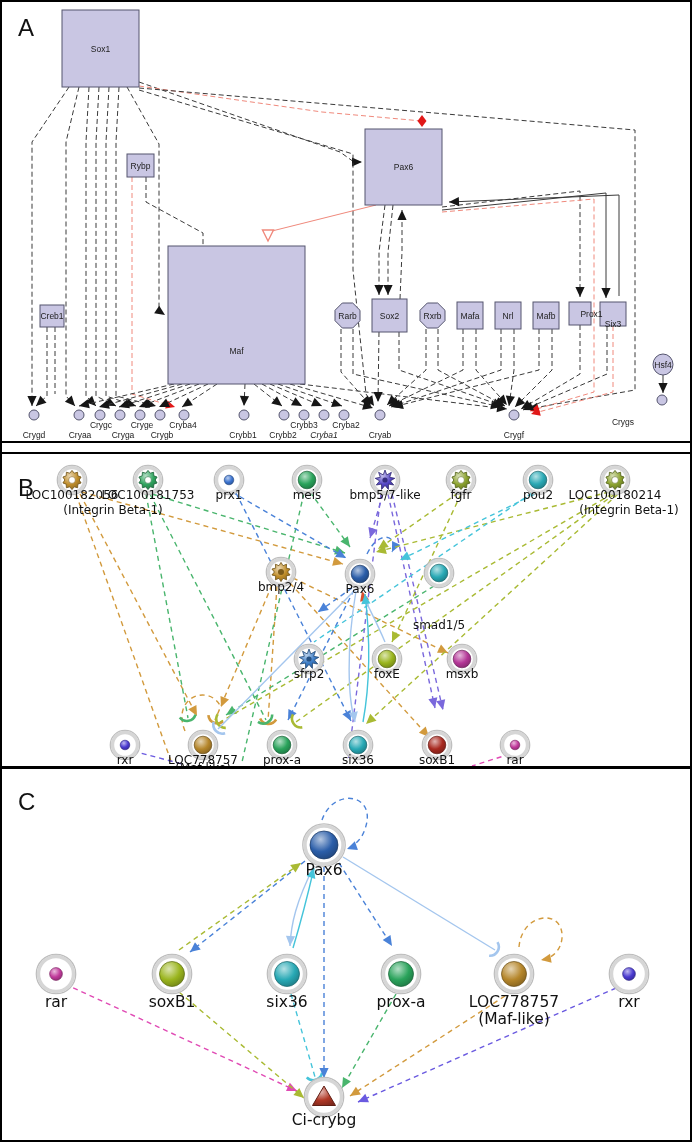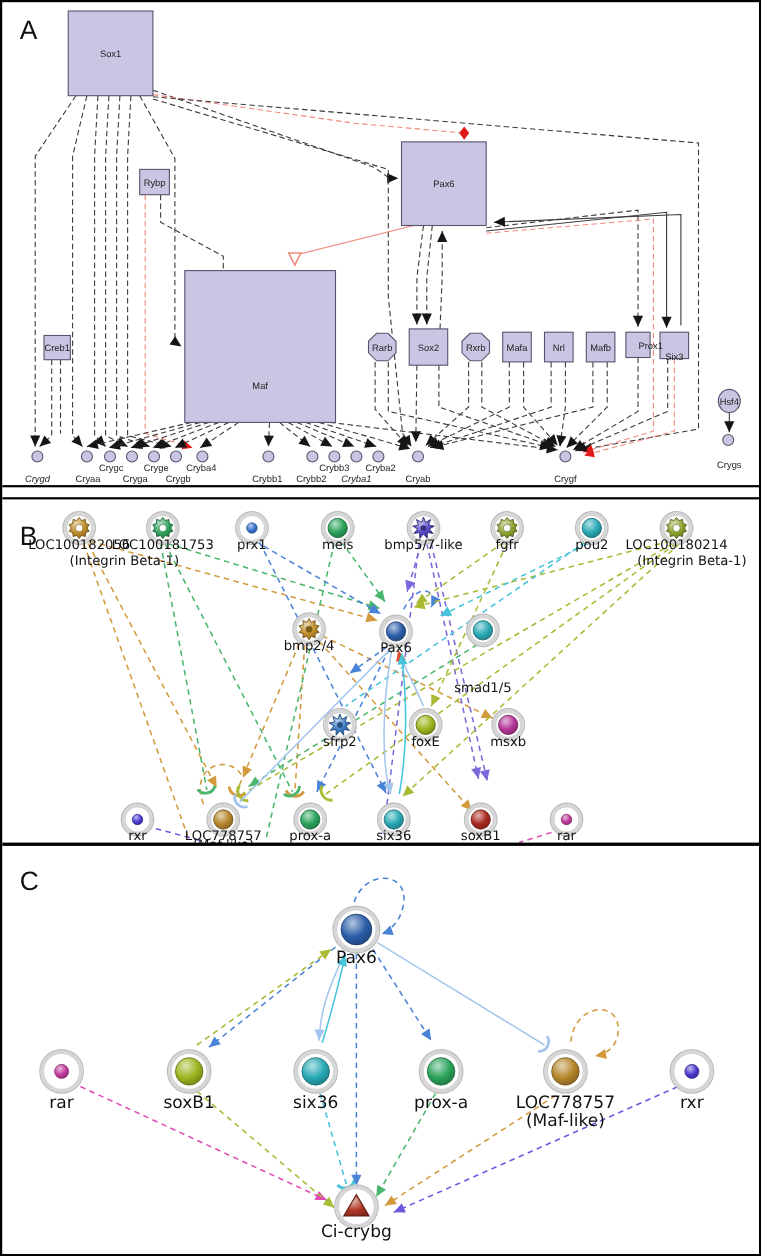--- a/index.html
+++ b/index.html
@@ -442,35 +442,35 @@
       <div class="lbl al" style="left: 234.5px; top: 313px; margin-top: 36px;">Maf</div>
       <div class="lbl al" style="left: 345.5px; top: 313.5px;">Rarb</div>
       <div class="lbl al" style="left: 387.5px; top: 313.5px;">Sox2</div>
       <div class="lbl al" style="left: 430.5px; top: 313.5px;">Rxrb</div>
       <div class="lbl al" style="left: 468px; top: 313.5px;">Mafa</div>
       <div class="lbl al" style="left: 506px; top: 313.5px;">Nrl</div>
       <div class="lbl al" style="left: 544px; top: 313.5px;">Mafb</div>
       <div class="lbl al" style="left: 578px; top: 311.5px; padding-left: 23px;">Prox1</div>
       <div class="lbl al" style="left: 611px; top: 312px; margin-top: 10px;">Six3</div>
       <div class="lbl al" style="left: 661px; top: 362.5px;">Hsf4</div>
-      <div class="lbl al" style="left: 32px; top: 433px; font-style: italic;">Crygd</div>
+      <div class="lbl al" style="left: 32px; top: 433px;">Crygd</div>
       <div class="lbl al" style="left: 78px; top: 433px;">Cryaa</div>
       <div class="lbl al" style="left: 99px; top: 423px;">Crygc</div>
       <div class="lbl al" style="left: 121px; top: 433px;">Cryga</div>
       <div class="lbl al" style="left: 140px; top: 423px;">Cryge</div>
       <div class="lbl al" style="left: 160px; top: 433px;">Crygb</div>
       <div class="lbl al" style="left: 181px; top: 423px;">Cryba4</div>
       <div class="lbl al" style="left: 241px; top: 433px;">Crybb1</div>
       <div class="lbl al" style="left: 281px; top: 433px;">Crybb2</div>
       <div class="lbl al" style="left: 302px; top: 423px;">Crybb3</div>
       <div class="lbl al" style="left: 322px; top: 433px; font-style: italic;">Cryba1</div>
       <div class="lbl al" style="left: 344px; top: 423px;">Cryba2</div>
       <div class="lbl al" style="left: 378px; top: 433px;">Cryab</div>
       <div class="lbl al" style="left: 512px; top: 433px;">Crygf</div>
-      <div class="lbl al" style="left: 661px; top: 420px;">Crygs</div>
+      <div class="lbl al" style="left: 621px; top: 420px;">Crygs</div>
       <div class="lbl bl" style="left: 70px; top: 493px;">LOC100182056</div>
       <div class="lbl bl" style="left: 111px; top: 508px;">(Integrin Beta-1)</div>
       <div class="lbl bl" style="left: 146px; top: 493px;">LOC100181753</div>
       <div class="lbl bl" style="left: 227px; top: 493px; text-align: center;">prx1</div>
       <div class="lbl bl" style="left: 305px; top: 493px;">meis</div>
       <div class="lbl bl" style="left: 383px; top: 493px; text-align: right;">bmp5/7-like</div>
       <div class="lbl bl" style="left: 459px; top: 493px;">fgfr</div>
       <div class="lbl bl" style="left: 536px; top: 493px;">pou2</div>
       <div class="lbl bl" style="left: 613px; top: 493px;">LOC100180214</div>
       <div class="lbl bl" style="left: 627px; top: 508px;">(Integrin Beta-1)</div>

